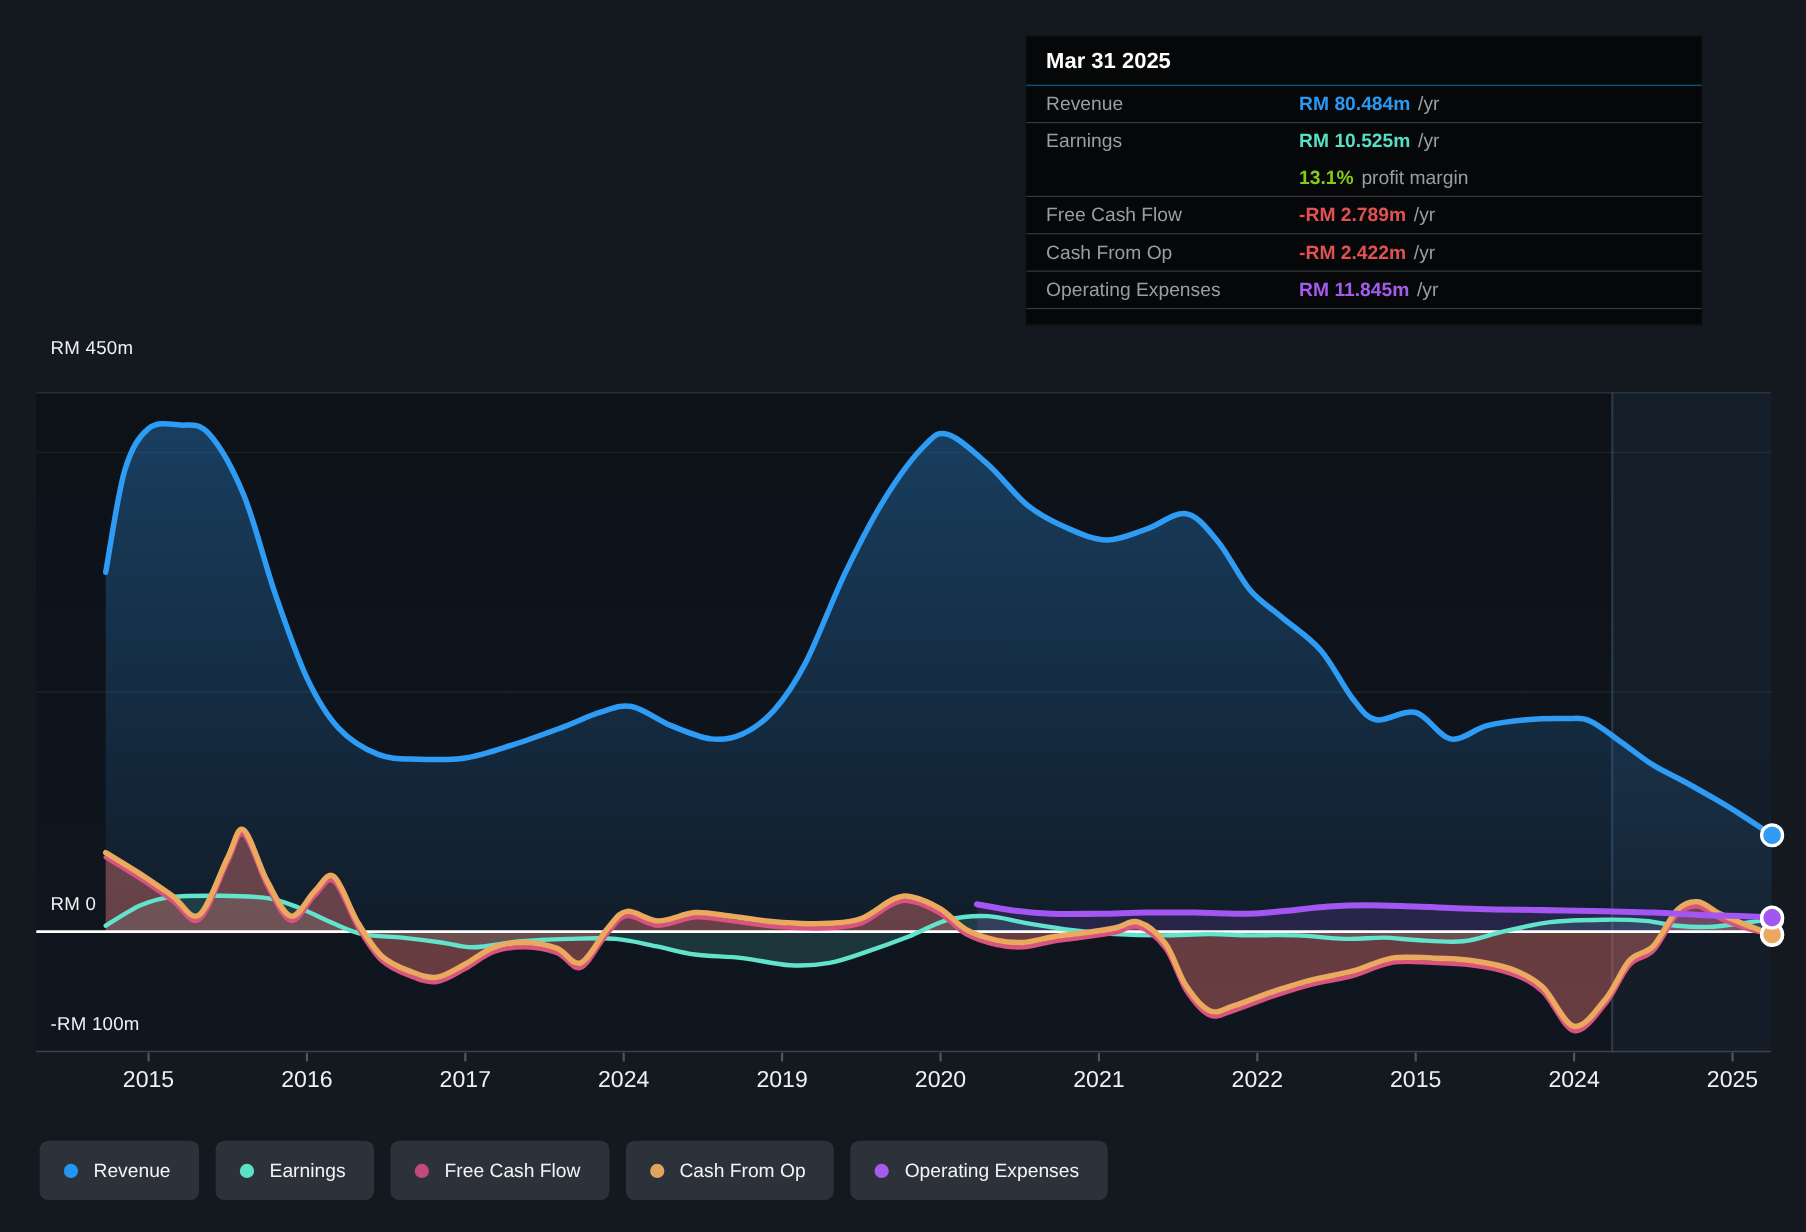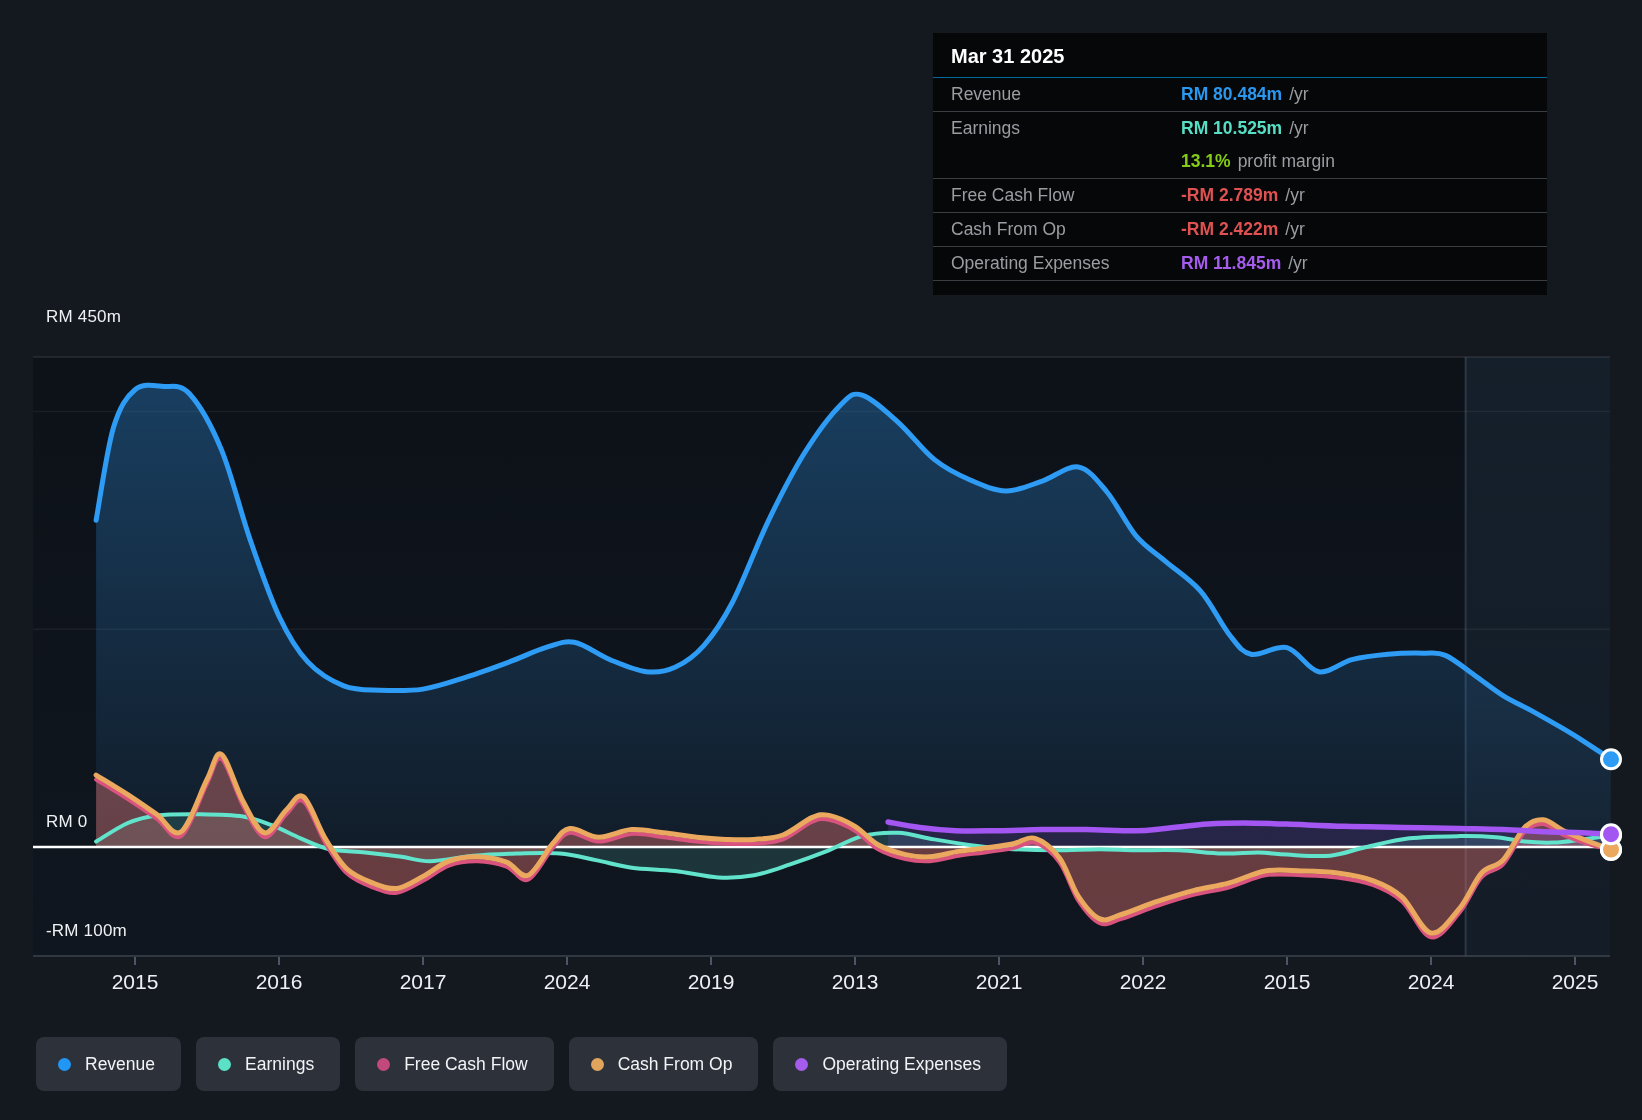--- a/index.html
+++ b/index.html
@@ -98,21 +98,21 @@
   <div class="axis-label" style="left:46px;top:307px">RM 450m</div>
   <div class="axis-label" style="left:46px;top:812px">RM 0</div>
   <div class="axis-label" style="left:46px;top:921px">-RM 100m</div>
 
   <div id="x-labels">
       <div class="x-label" style="left: 135px;">2015</div>
       <div class="x-label" style="left: 279px;">2016</div>
       <div class="x-label" style="left: 423px;">2017</div>
       <div class="x-label" style="left: 567px;">2024</div>
       <div class="x-label" style="left: 711px;">2019</div>
-      <div class="x-label" style="left: 855px;">2013</div>
+      <div class="x-label" style="left: 855px;">2020</div>
       <div class="x-label" style="left: 999px;">2021</div>
       <div class="x-label" style="left: 1143px;">2022</div>
       <div class="x-label" style="left: 1287px;">2015</div>
       <div class="x-label" style="left: 1431px;">2024</div>
       <div class="x-label" style="left: 1575px;">2025</div>
     </div>
 
   <div class="tooltip">
     <div class="tt-title">Mar 31 2025</div>
     <div id="tt-rows">

